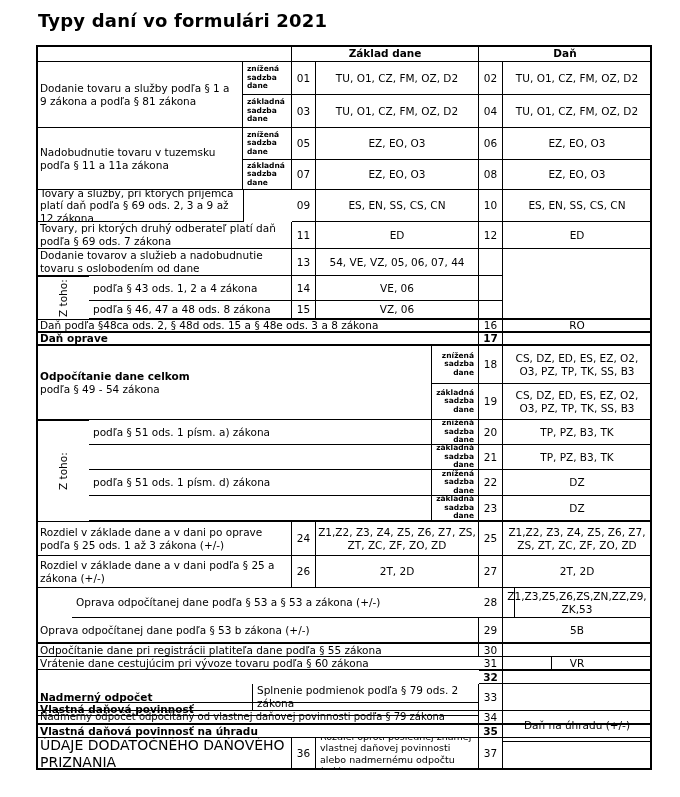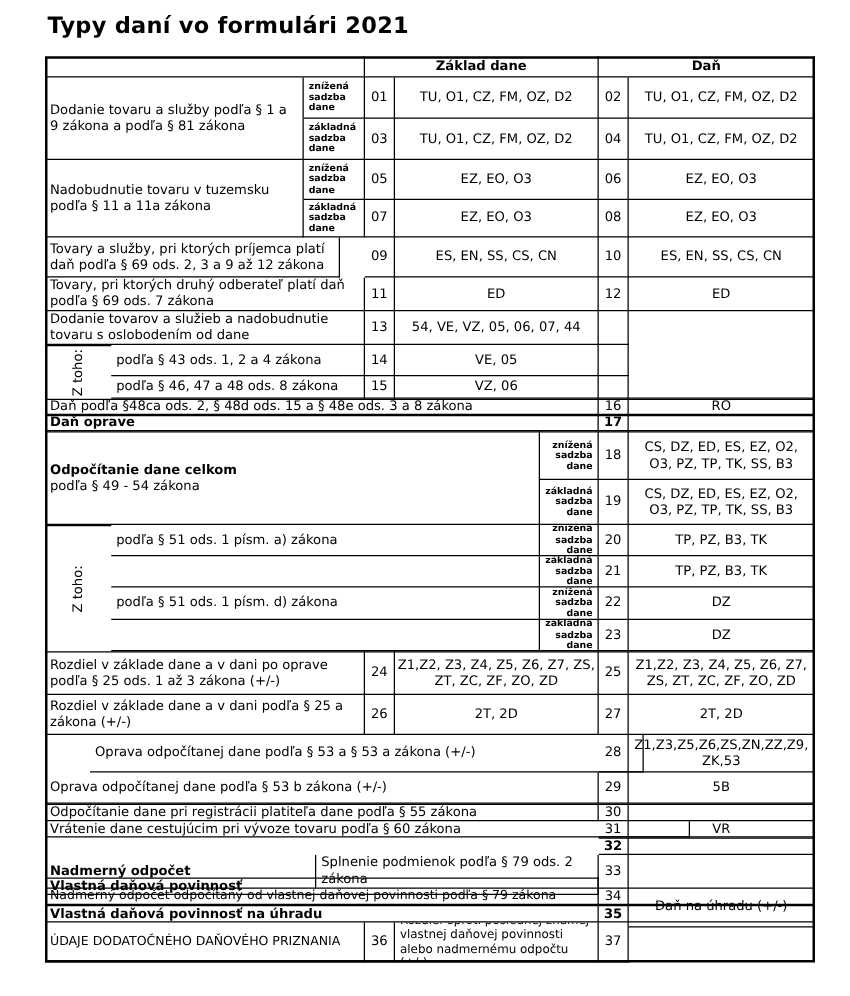--- a/index.html
+++ b/index.html
@@ -43,39 +43,39 @@
       <div class="cell al small" style="left: 243px; top: 128px; width: 49px; height: 32px;">znížená sadzba dane</div>
       <div class="cell" style="left: 292px; top: 128px; width: 24px; height: 32px;">05</div>
       <div class="cell" style="left: 316px; top: 128px; width: 163px; height: 32px;">EZ, EO, O3</div>
       <div class="cell" style="left: 479px; top: 128px; width: 24px; height: 32px;">06</div>
       <div class="cell" style="left: 503px; top: 128px; width: 149px; height: 32px;">EZ, EO, O3</div>
       <div class="cell al small" style="left: 243px; top: 160px; width: 49px; height: 30px;">základná sadzba dane</div>
       <div class="cell" style="left: 292px; top: 160px; width: 24px; height: 30px;">07</div>
       <div class="cell" style="left: 316px; top: 160px; width: 163px; height: 30px;">EZ, EO, O3</div>
       <div class="cell" style="left: 479px; top: 160px; width: 24px; height: 30px;">08</div>
       <div class="cell" style="left: 503px; top: 160px; width: 149px; height: 30px;">EZ, EO, O3</div>
-      <div class="cell al" style="left: 36px; top: 190px; width: 236px; height: 32px;">Tovary a služby, pri ktorých príjemca platí daň podľa § 69 ods. 2, 3 a 9 až 12 zákona</div>
+      <div class="cell al" style="left: 36px; top: 190px; width: 208px; height: 32px;">Tovary a služby, pri ktorých príjemca platí daň podľa § 69 ods. 2, 3 a 9 až 12 zákona</div>
       <div class="cell" style="left: 292px; top: 190px; width: 24px; height: 32px;">09</div>
       <div class="cell" style="left: 316px; top: 190px; width: 163px; height: 32px;">ES, EN, SS, CS, CN</div>
       <div class="cell" style="left: 479px; top: 190px; width: 24px; height: 32px;">10</div>
       <div class="cell" style="left: 503px; top: 190px; width: 149px; height: 32px;">ES, EN, SS, CS, CN</div>
       <div class="cell al" style="left: 36px; top: 222px; width: 256px; height: 27px;">Tovary, pri ktorých druhý odberateľ platí daň podľa § 69 ods. 7 zákona</div>
       <div class="cell" style="left: 292px; top: 222px; width: 24px; height: 27px;">11</div>
       <div class="cell" style="left: 316px; top: 222px; width: 163px; height: 27px;">ED</div>
       <div class="cell" style="left: 479px; top: 222px; width: 24px; height: 27px;">12</div>
       <div class="cell" style="left: 503px; top: 222px; width: 149px; height: 27px;">ED</div>
       <div class="cell al" style="left: 36px; top: 249px; width: 256px; height: 27px;">Dodanie tovarov a služieb a nadobudnutie tovaru s oslobodením od dane</div>
       <div class="cell" style="left: 292px; top: 249px; width: 24px; height: 27px;">13</div>
       <div class="cell" style="left: 316px; top: 249px; width: 163px; height: 27px;">54, VE, VZ, 05, 06, 07, 44</div>
       <div class="cell" style="left: 479px; top: 249px; width: 24px; height: 27px;"></div>
       <div class="cell" style="left: 503px; top: 249px; width: 149px; height: 70px;"></div>
       <div class="cell vert" style="left: 36px; top: 276px; width: 53px; height: 43px;">Z toho:</div>
       <div class="cell al" style="left: 89px; top: 276px; width: 203px; height: 25px;">podľa § 43 ods. 1, 2 a 4 zákona</div>
       <div class="cell" style="left: 292px; top: 276px; width: 24px; height: 25px;">14</div>
-      <div class="cell" style="left: 316px; top: 276px; width: 163px; height: 25px;">VE, 05</div>
+      <div class="cell" style="left: 316px; top: 276px; width: 163px; height: 25px;">VE, 06</div>
       <div class="cell" style="left: 479px; top: 276px; width: 24px; height: 25px;"></div>
       <div class="cell al" style="left: 89px; top: 301px; width: 203px; height: 18px;">podľa § 46, 47 a 48 ods. 8 zákona</div>
       <div class="cell" style="left: 292px; top: 301px; width: 24px; height: 18px;">15</div>
       <div class="cell" style="left: 316px; top: 301px; width: 163px; height: 18px;">VZ, 06</div>
       <div class="cell" style="left: 479px; top: 301px; width: 24px; height: 18px;"></div>
       <div class="cell al bt" style="left: 36px; top: 319px; width: 443px; height: 13px;">Daň podľa §48ca ods. 2, § 48d ods. 15 a § 48e ods. 3 a 8 zákona</div>
       <div class="cell bt" style="left: 479px; top: 319px; width: 24px; height: 13px;">16</div>
       <div class="cell bt" style="left: 503px; top: 319px; width: 149px; height: 13px;">RO</div>
       <div class="cell al bold bt" style="left: 36px; top: 332px; width: 443px; height: 13px;">Daň oprave</div>
       <div class="cell bold bt" style="left: 479px; top: 332px; width: 24px; height: 13px;">17</div>
@@ -137,20 +137,20 @@
       <div class="cell al bold" style="left: 36px; top: 684px; width: 217px; height: 27px;">Nadmerný odpočet</div>
       <div class="cell al" style="left: 253px; top: 684px; width: 226px; height: 27px;">Splnenie podmienok podľa § 79 ods. 2 zákona</div>
       <div class="cell" style="left: 479px; top: 684px; width: 24px; height: 27px;">33</div>
       <div class="cell" style="left: 503px; top: 684px; width: 149px; height: 27px;"></div>
       <div class="cell al" style="left: 36px; top: 711px; width: 443px; height: 13px; font-size: 10px;">Nadmerný odpočet odpočítaný od vlastnej daňovej povinnosti podľa § 79 zákona</div>
       <div class="cell" style="left: 479px; top: 711px; width: 24px; height: 13px;">34</div>
       <div class="cell" style="left: 503px; top: 711px; width: 149px; height: 13px;"></div>
       <div class="cell al bold bt" style="left: 36px; top: 724px; width: 443px; height: 14px;">Vlastná daňová povinnosť na úhradu</div>
       <div class="cell bold bt" style="left: 479px; top: 724px; width: 24px; height: 14px;">35</div>
       <div class="cell bt" style="left: 503px; top: 724px; width: 149px; height: 14px;"></div>
-      <div class="cell al" style="left: 36px; top: 738px; width: 256px; height: 32px; font-size: 10px;">ÚDAJE DODATOČNÉHO DAŇOVÉHO PRIZNANIA</div>
+      <div class="cell al" style="left: 36px; top: 738px; width: 256px; height: 32px; font-size: 14px;">ÚDAJE DODATOČNÉHO DAŇOVÉHO PRIZNANIA</div>
       <div class="cell" style="left: 292px; top: 738px; width: 24px; height: 32px;">36</div>
       <div class="cell al" style="left: 316px; top: 738px; width: 163px; height: 32px; font-size: 9.5px;">Rozdiel oproti poslednej známej vlastnej daňovej povinnosti alebo nadmernému odpočtu (+/-)</div>
       <div class="cell" style="left: 479px; top: 738px; width: 24px; height: 32px;">37</div>
       <div class="cell" style="left: 503px; top: 710px; width: 149px; height: 32px;">Daň na úhradu (+/-)</div>
     </div>
   <div class="outer"></div>
 </div>
 
 </body></html>

